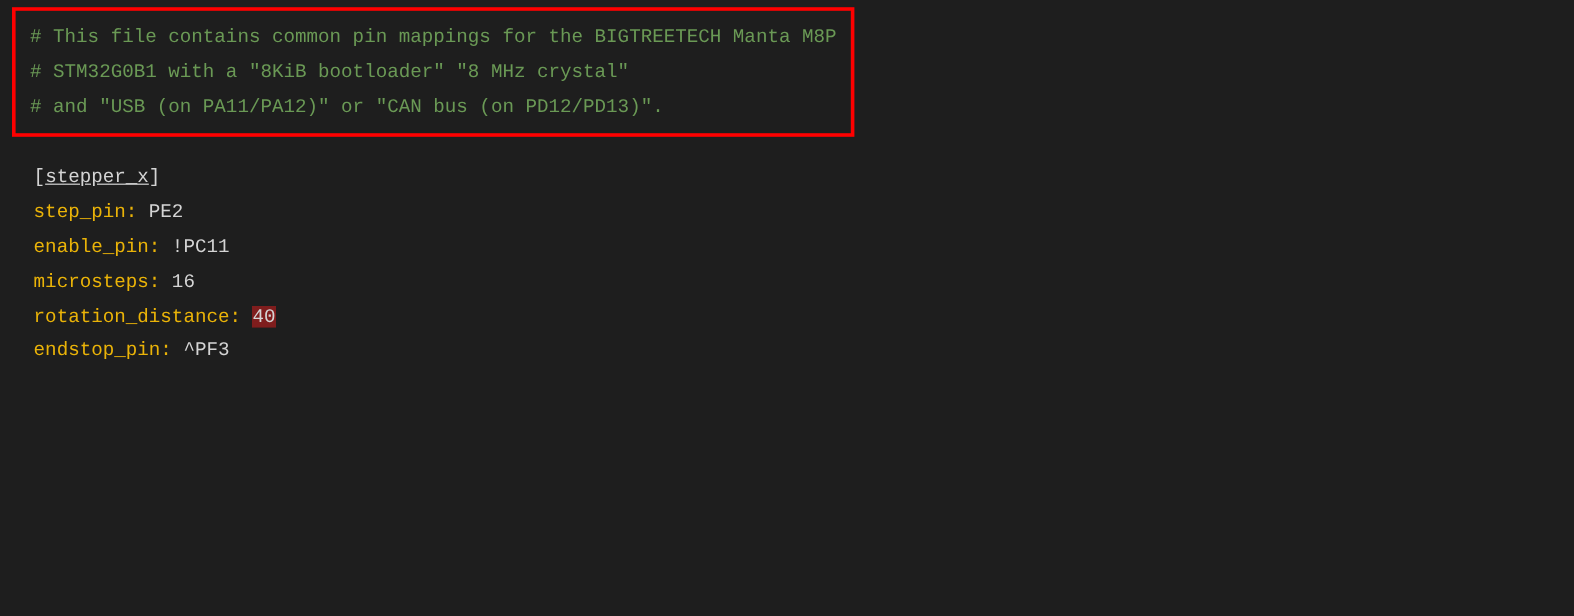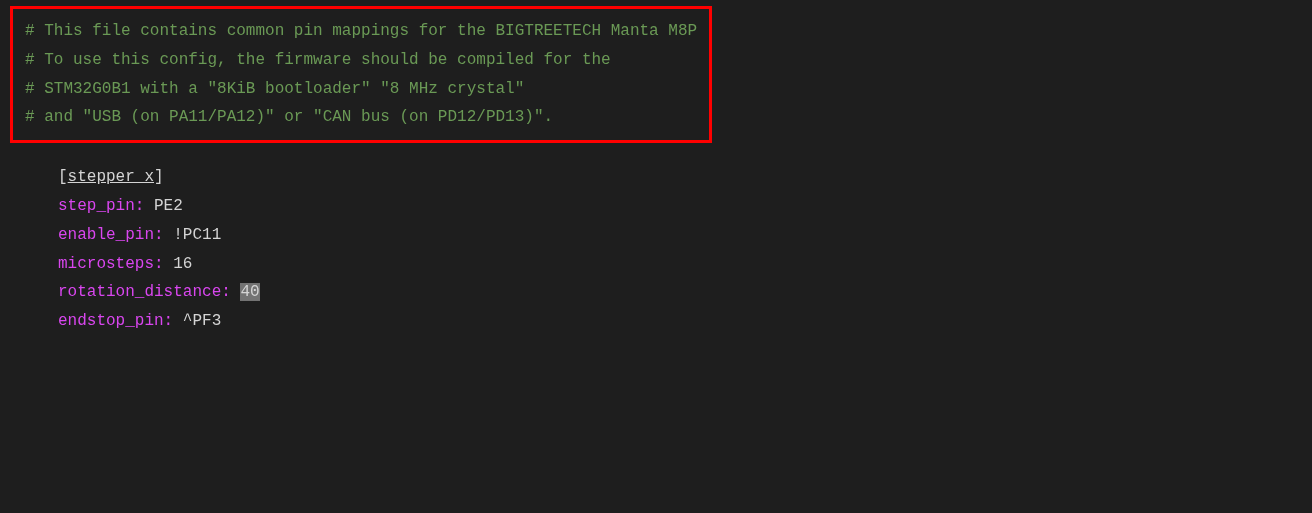--- a/index.html
+++ b/index.html
@@ -25,49 +25,47 @@
       padding: 8px 12px;
       margin: 6px 10px 20px 10px;
       display: inline-block;
     }
     .comment {
       color: #6a9955;
       white-space: pre;
     }
     .code-block {
       padding-left: 28px;
-      margin-left: 30px;
     }
     .bracket {
       color: #d4d4d4;
     }
     .section-name {
       color: #d4d4d4;
       text-decoration: underline;
     }
     .key {
-      color: #d946ef;
+      color: #eab308;
     }
     .value {
       color: #d4d4d4;
     }
     .highlighted {
-      background-color: #737373;
+      background-color: #7f1d1d;
     }
     .line {
       white-space: pre;
     }
   </style>
 </head>
 <body>
 
 <div class="editor">
   <div class="comment-block">
     <div class="comment line"># This file contains common pin mappings for the BIGTREETECH Manta M8P</div>
-    <div class="comment line"># To use this config, the firmware should be compiled for the</div>
     <div class="comment line"># STM32G0B1 with a "8KiB bootloader" "8 MHz crystal"</div>
     <div class="comment line"># and "USB (on PA11/PA12)" or "CAN bus (on PD12/PD13)".</div>
     <div class="comment line"></div>
   </div>
 
   <div class="code-block">
     <div class="line"><span class="bracket">[</span><span class="section-name">stepper_x</span><span class="bracket">]</span></div>
     <div class="line"><span class="key">step_pin: </span><span class="value">PE2</span></div>
     <div class="line"><span class="key">enable_pin: </span><span class="value">!PC11</span></div>
     <div class="line"><span class="key">microsteps: </span><span class="value">16</span></div>

